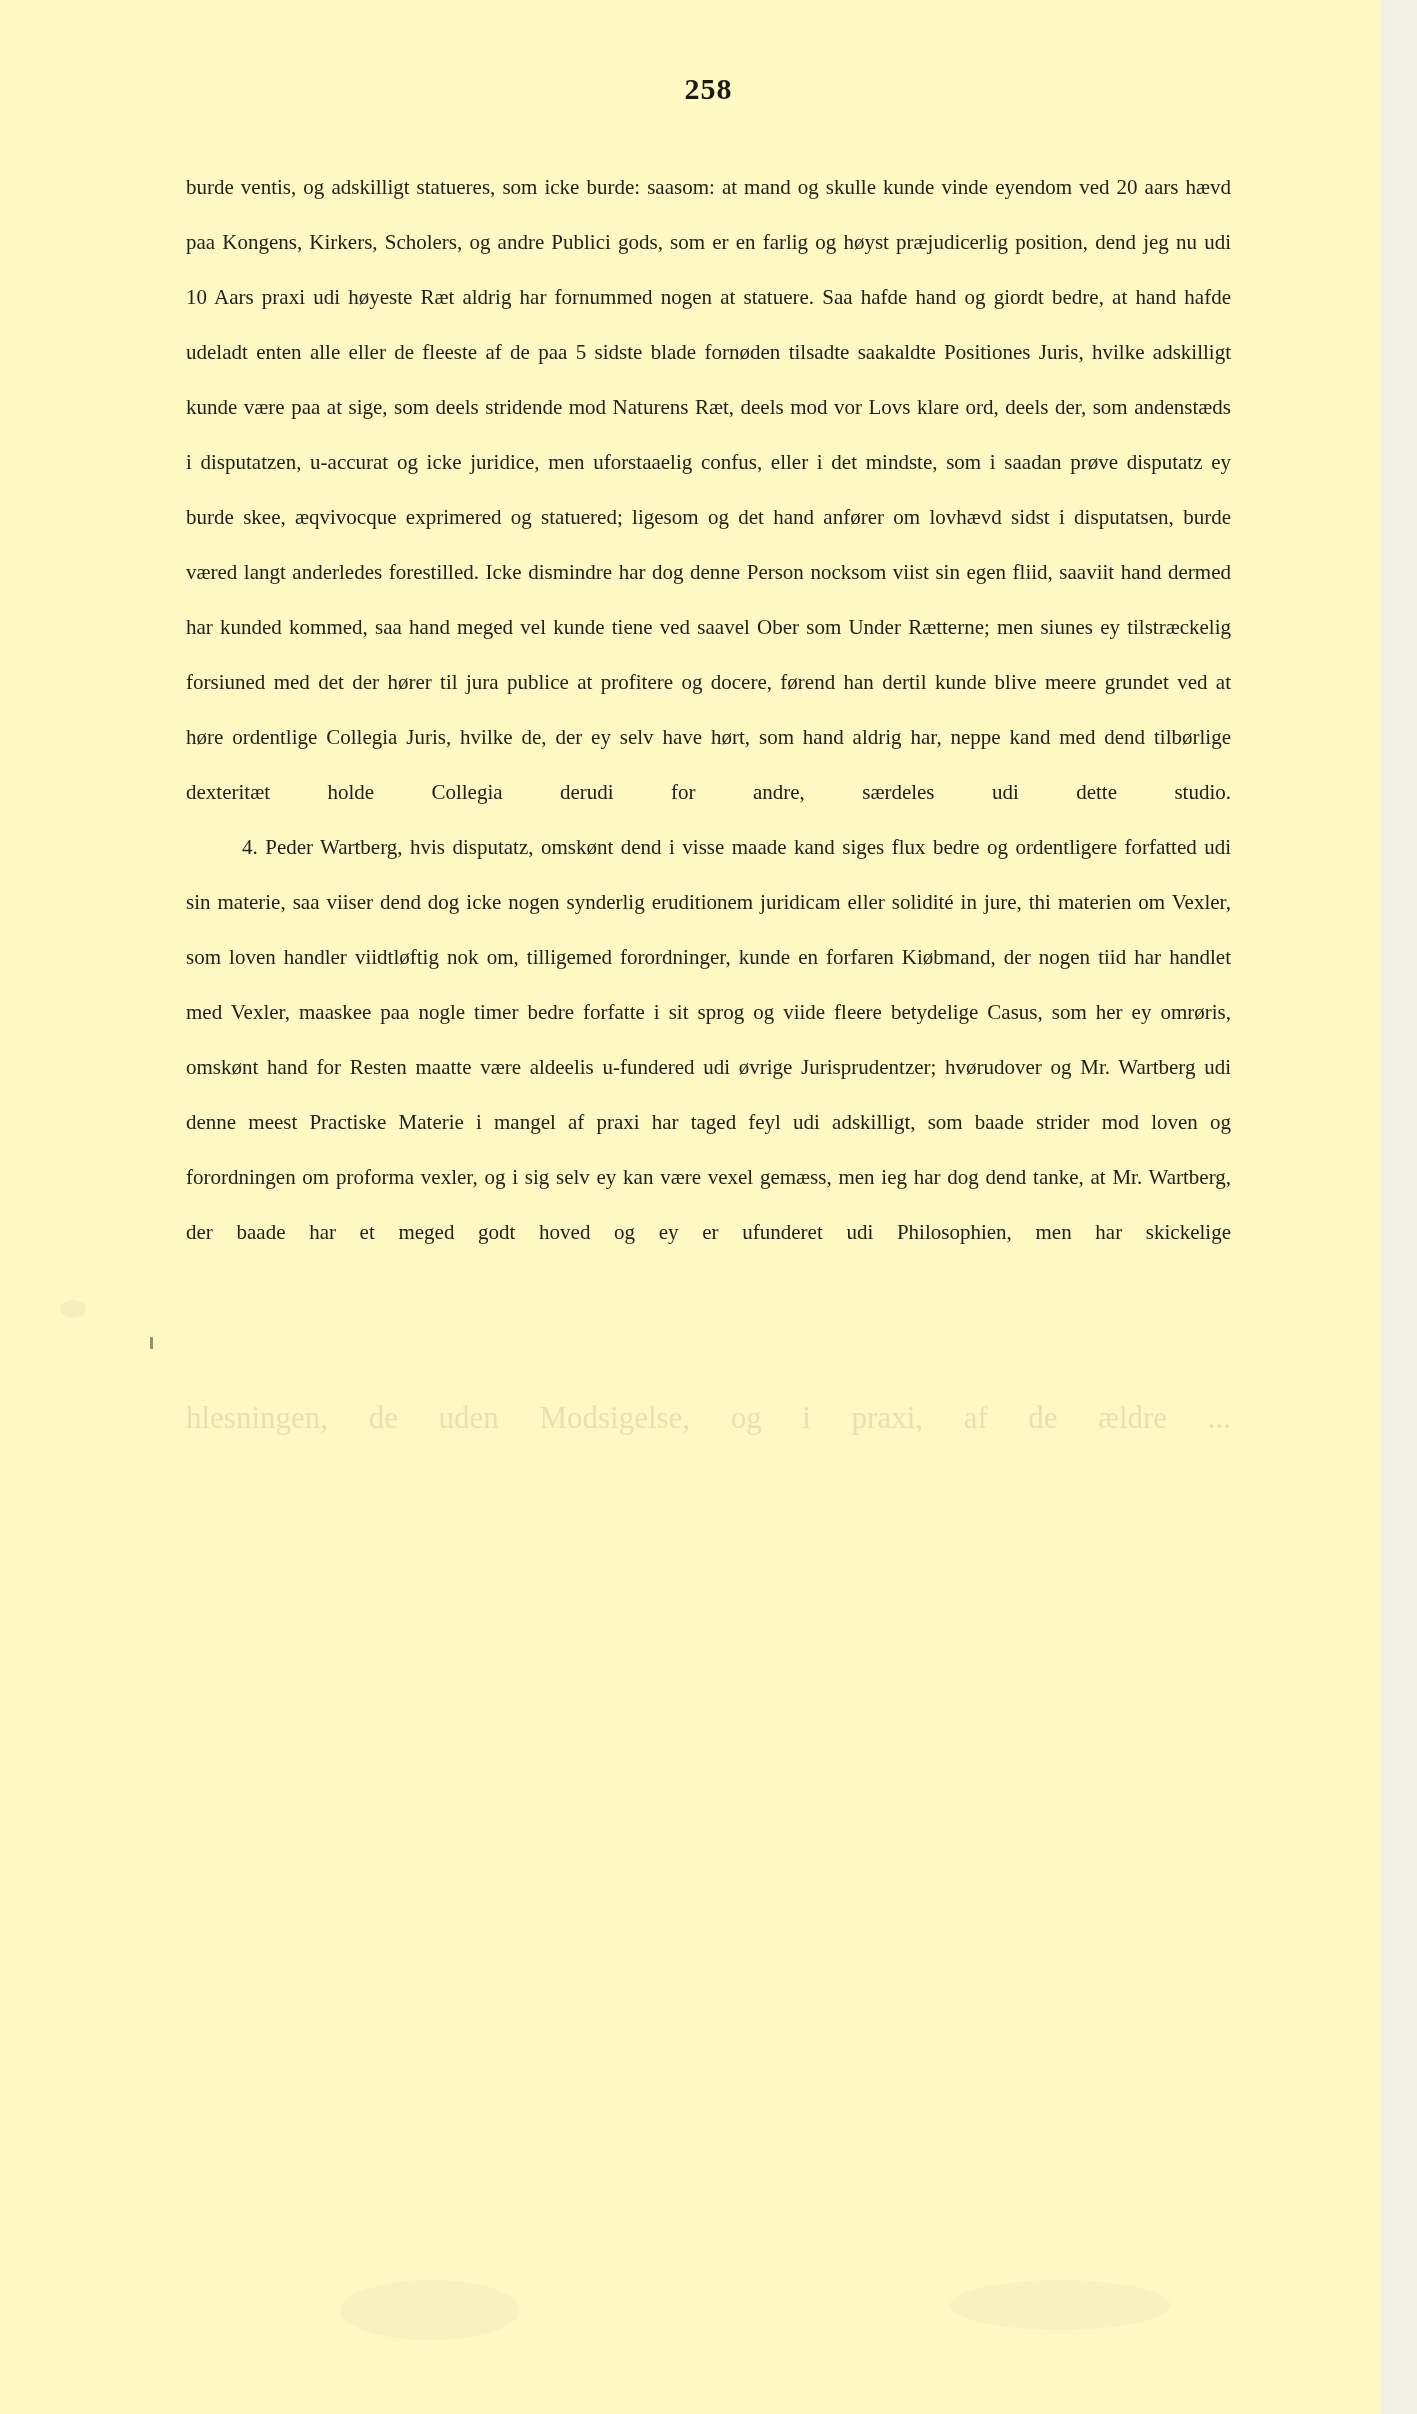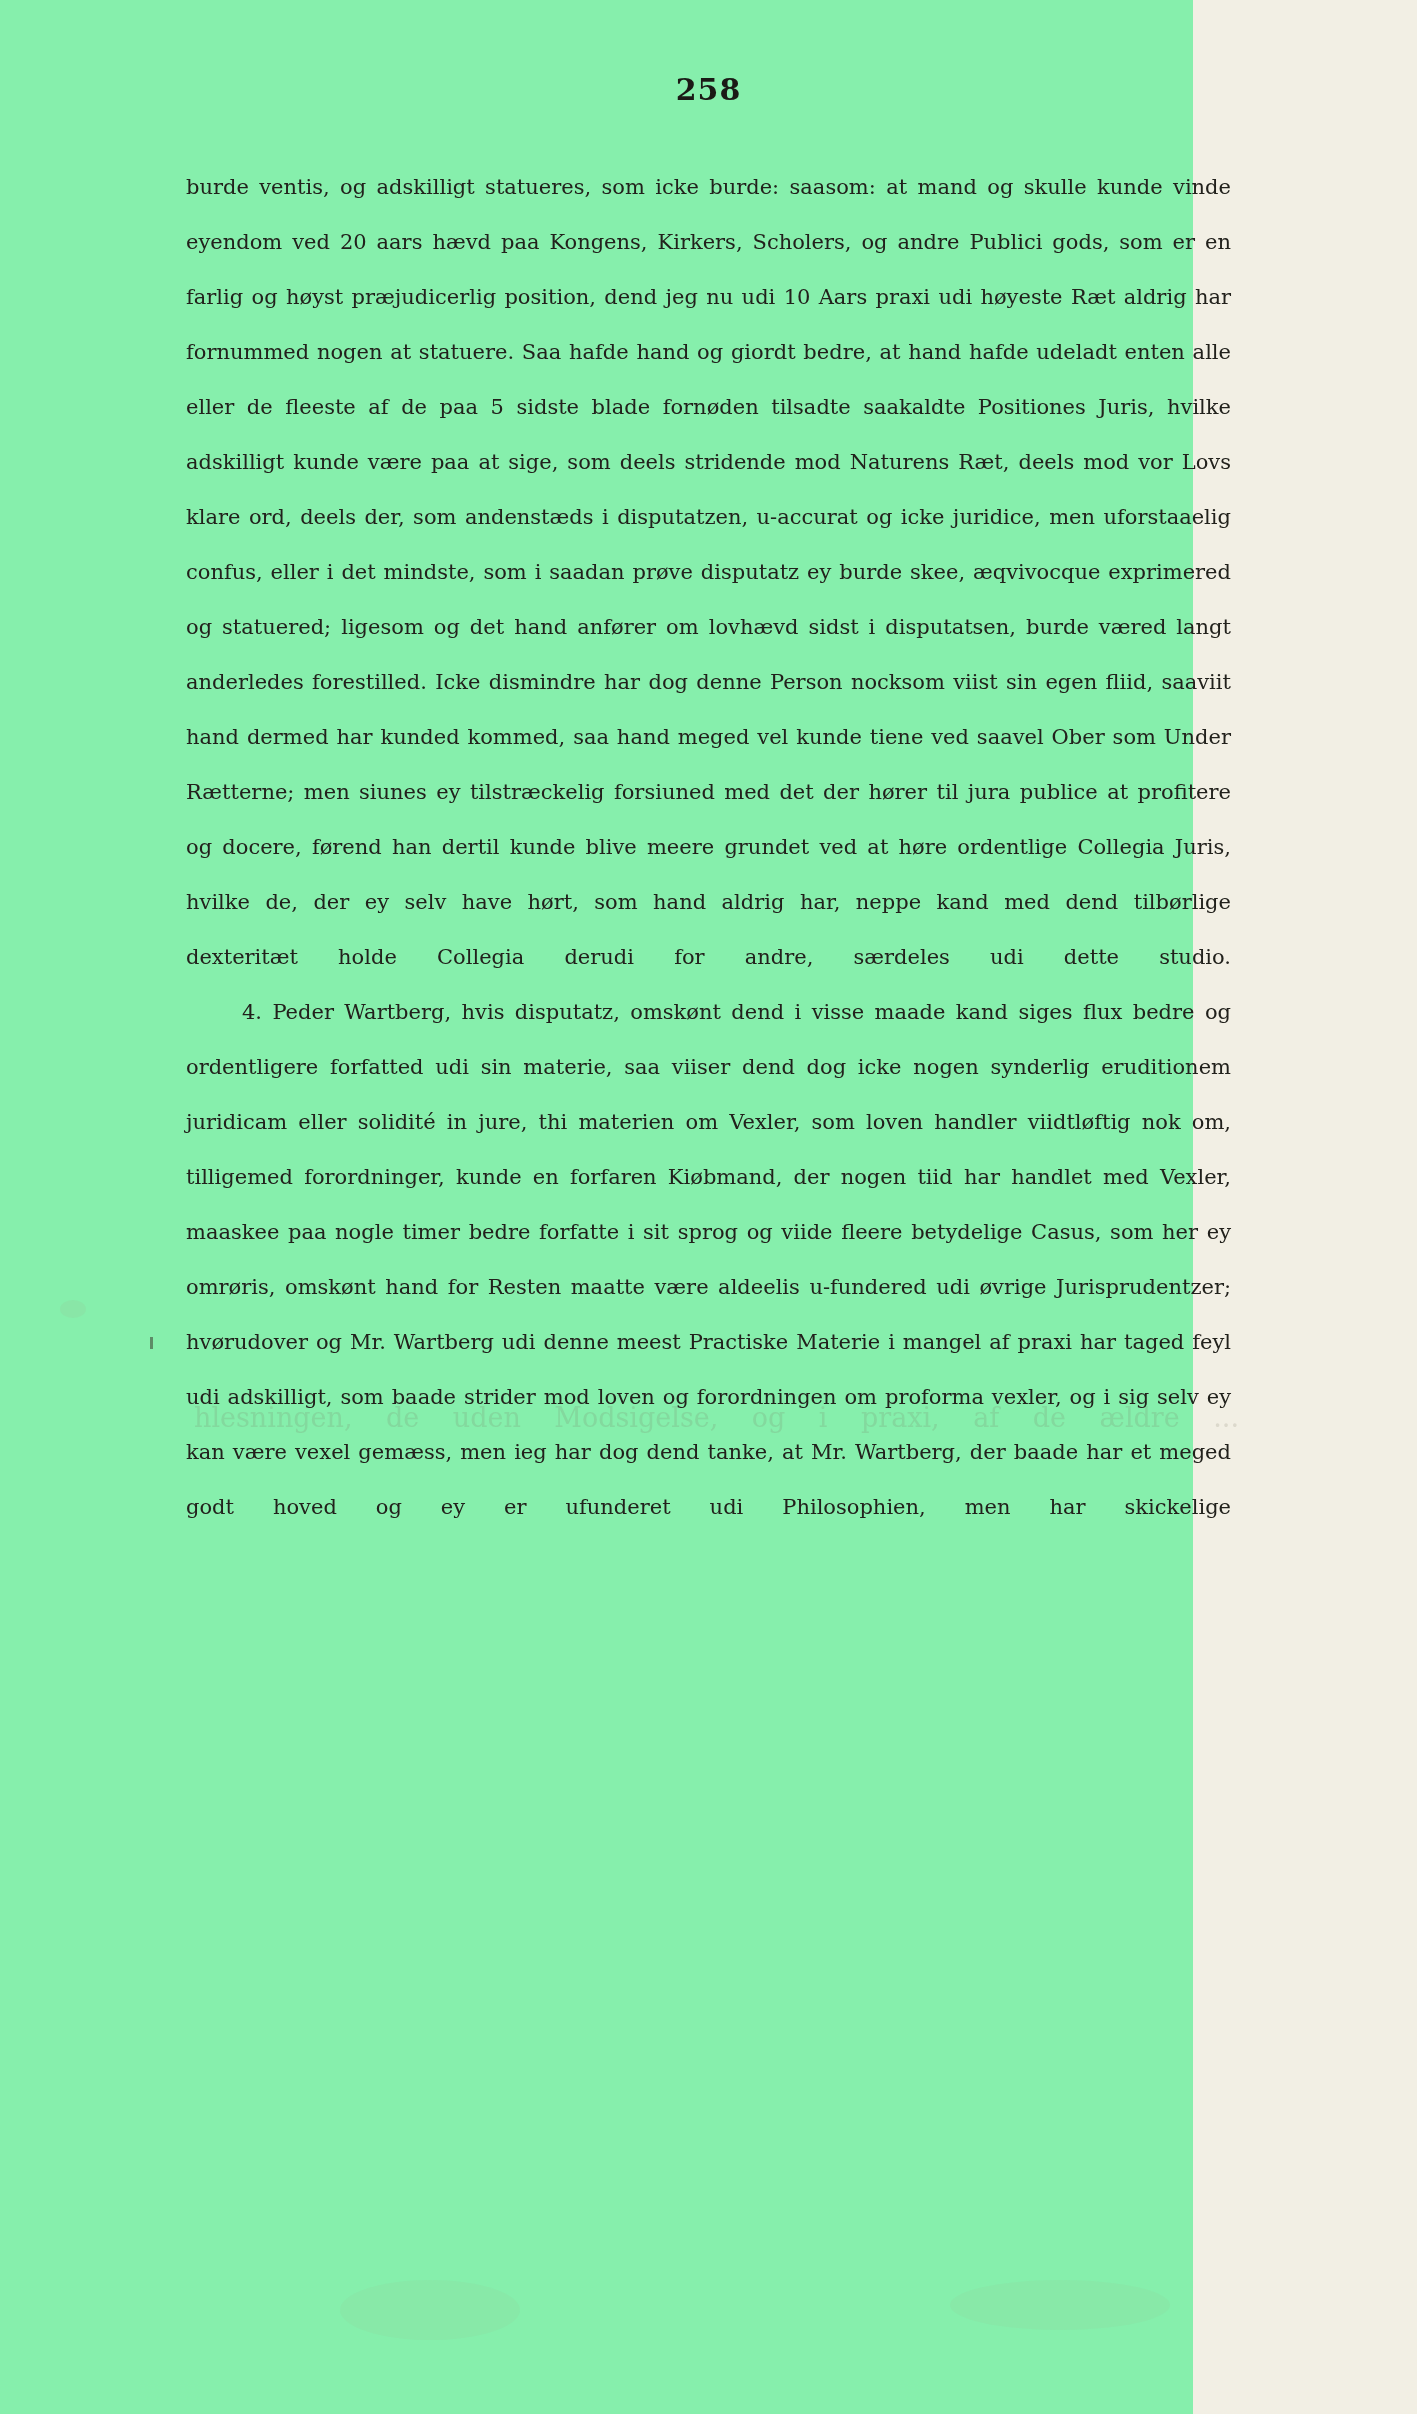--- a/index.html
+++ b/index.html
@@ -9,24 +9,25 @@
   body {
     width: 1417px;
     height: 2414px;
     background: #f2efe4;
     font-family: "DejaVu Serif", serif;
     color: #1b1a16;
     overflow: hidden;
   }
   .page {
     position: relative;
-    width: 1193px;
+    width: 1381px;
     height: 2414px;
     box-sizing: border-box;
-    background: #86efac;
+    background: #fef9c3;
+    font-family: Liberation Serif, serif;
   }
   .page-number {
     position: absolute;
     top: 72px;
     left: 0;
     width: 1417px;
     text-align: center;
     font-size: 30px;
     font-weight: bold;
     letter-spacing: 1px;
@@ -58,27 +59,26 @@
     pointer-events: none;
   }
   .b1 { left: 60px; top: 1300px; width: 26px; height: 18px; }
   .b2 { left: 340px; top: 2280px; width: 180px; height: 60px; background: rgba(170,160,130,0.07); }
   .b3 { left: 950px; top: 2280px; width: 220px; height: 50px; background: rgba(170,160,130,0.07); }
   .ghost {
     position: absolute;
     left: 186px;
     top: 1390px;
     width: 1045px;
-    font-size: 27px;
+    font-size: 31px;
     line-height: 55px;
     color: rgba(120, 115, 95, 0.18);
     text-align: justify;
     text-align-last: justify;
     pointer-events: none;
-    margin-left: 8px;
   }
   .tick {
     position: absolute;
     left: 150px;
     top: 1337px;
     width: 3px;
     height: 12px;
     background: rgba(60,58,48,0.55);
   }
 </style>

